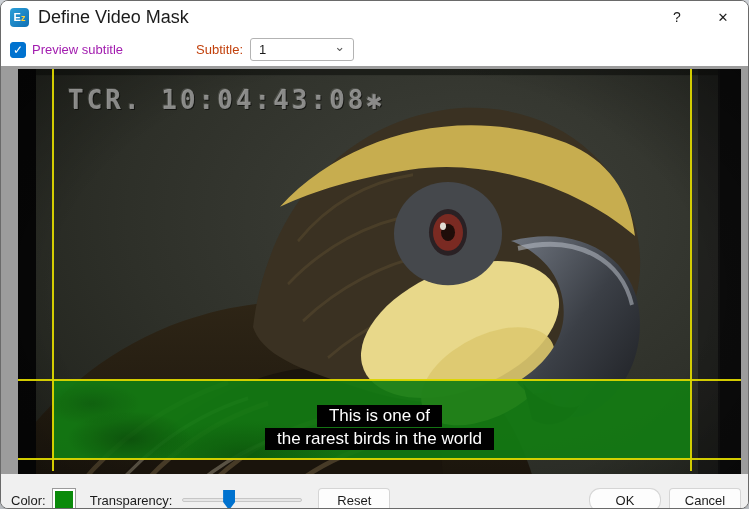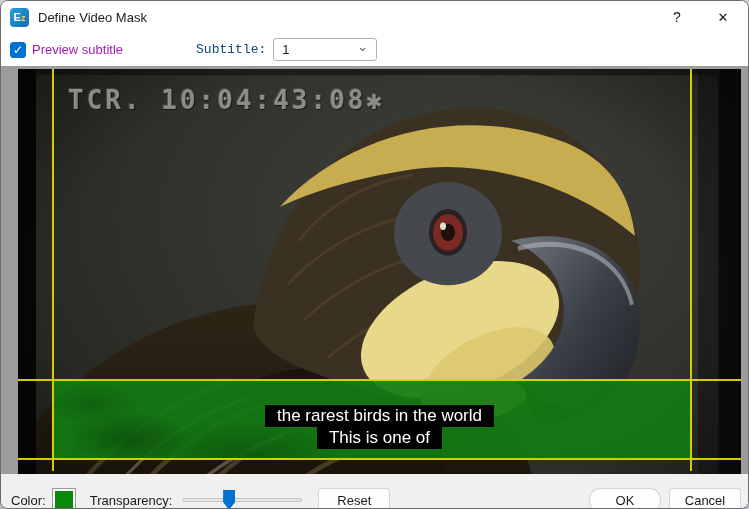--- a/index.html
+++ b/index.html
@@ -8,31 +8,31 @@
     position:relative;width:749px;height:509px;margin:0 auto;
     background:#ffffff;border:1px solid #6a6a6a;border-radius:8px;
     overflow:hidden;box-shadow:0 8px 20px rgba(0,0,0,.35);
   }
   
   .titlebar{position:absolute;left:0;top:0;width:100%;height:32px;background:#ffffff;display:flex;align-items:center;}
   .app-icon{width:19px;height:19px;margin-left:9px;border-radius:4px;background:linear-gradient(135deg,#2b9fd8,#0f6fb4);
     display:flex;align-items:center;justify-content:center;font-size:11px;font-weight:bold;line-height:1;}
   .app-icon .e{color:#ffffff;}
   .app-icon .z{color:#ffd23a;font-size:9px;margin-top:3px;}
-  .title-text{margin-left:9px;font-size:13px;color:#1b1b1b;}
+  .title-text{margin-left:9px;font-size:18px;color:#1b1b1b;}
   .titlebar-buttons{margin-left:auto;display:flex;height:100%;}
   .tb-btn{width:46px;height:100%;display:flex;align-items:center;justify-content:center;font-size:14px;color:#202020;cursor:default;}
   .tb-btn.close{font-size:13px;margin-right:2px;}
   
   .toolbar{position:absolute;left:0;top:32px;width:100%;height:33px;background:#ffffff;display:flex;align-items:center;}
   .checkbox{width:16px;height:16px;margin-left:9px;border-radius:3px;border:1px solid #8a8a8a;background:#fff;
     display:flex;align-items:center;justify-content:center;color:#fff;font-size:12px;line-height:1;}
   .checkbox.checked{background:var(--accent,#0067c0);border-color:var(--accent,#0067c0);}
   .cb-label{margin-left:6px;font-size:13px;color:#a21caf;}
-  .subtitle-label{margin-left:73px;font-size:13px;color:#0c4a6e;font-family:Liberation Mono, monospace;}
+  .subtitle-label{margin-left:73px;font-size:13px;color:#c2410c;}
   .combo{margin-left:7px;width:104px;height:23px;border:1px solid #b3b3b3;border-radius:3px;background:#fff;
     display:flex;align-items:center;padding:0 8px;font-size:13px;color:#1b1b1b;}
   .combo .chevron{margin-left:auto;color:#5a5a5a;font-size:13px;margin-top:-6px;}
   
   .video-region{position:absolute;left:0;top:65px;width:100%;height:408px;background:#9c9c9c;}
   .video-frame{position:absolute;left:17px;top:3px;width:723px;height:494px;background:#0f172a;overflow:hidden;}
   .video-frame svg{position:absolute;left:0;top:0;width:100%;height:100%;}
   .tcr{
     position:absolute;left:50px;top:16px;font-family:"DejaVu Sans Mono",monospace;font-weight:bold;
     font-size:26px;letter-spacing:3px;color:rgba(168,168,166,.78);
@@ -177,22 +177,22 @@
       <div class="tcr">TCR. 10:04:43:08✱</div>
 
       <div class="mask-band" style="background-color: rgb(19, 124, 19);"></div>
 
       <div class="guide v" style="left:34px"></div>
       <div class="guide v" style="left:672px"></div>
       <div class="guide h" style="top:310px"></div>
       <div class="guide h" style="top:389px"></div>
 
       <div class="subs">
+        <div><span class="line l1">This is one of</span></div>
         <div><span class="line">the rarest birds in the world</span></div>
-        <div><span class="line l1">This is one of</span></div>
       </div>
     </div>
   </div>
 
   <div class="bottombar">
     <div class="bb-label color-label">Color:</div>
     <div class="swatch-frame">
       <div class="swatch" style="background-color: rgb(10, 138, 10);"></div>
     </div>
     <div class="bb-label transp-label">Transparency:</div>

